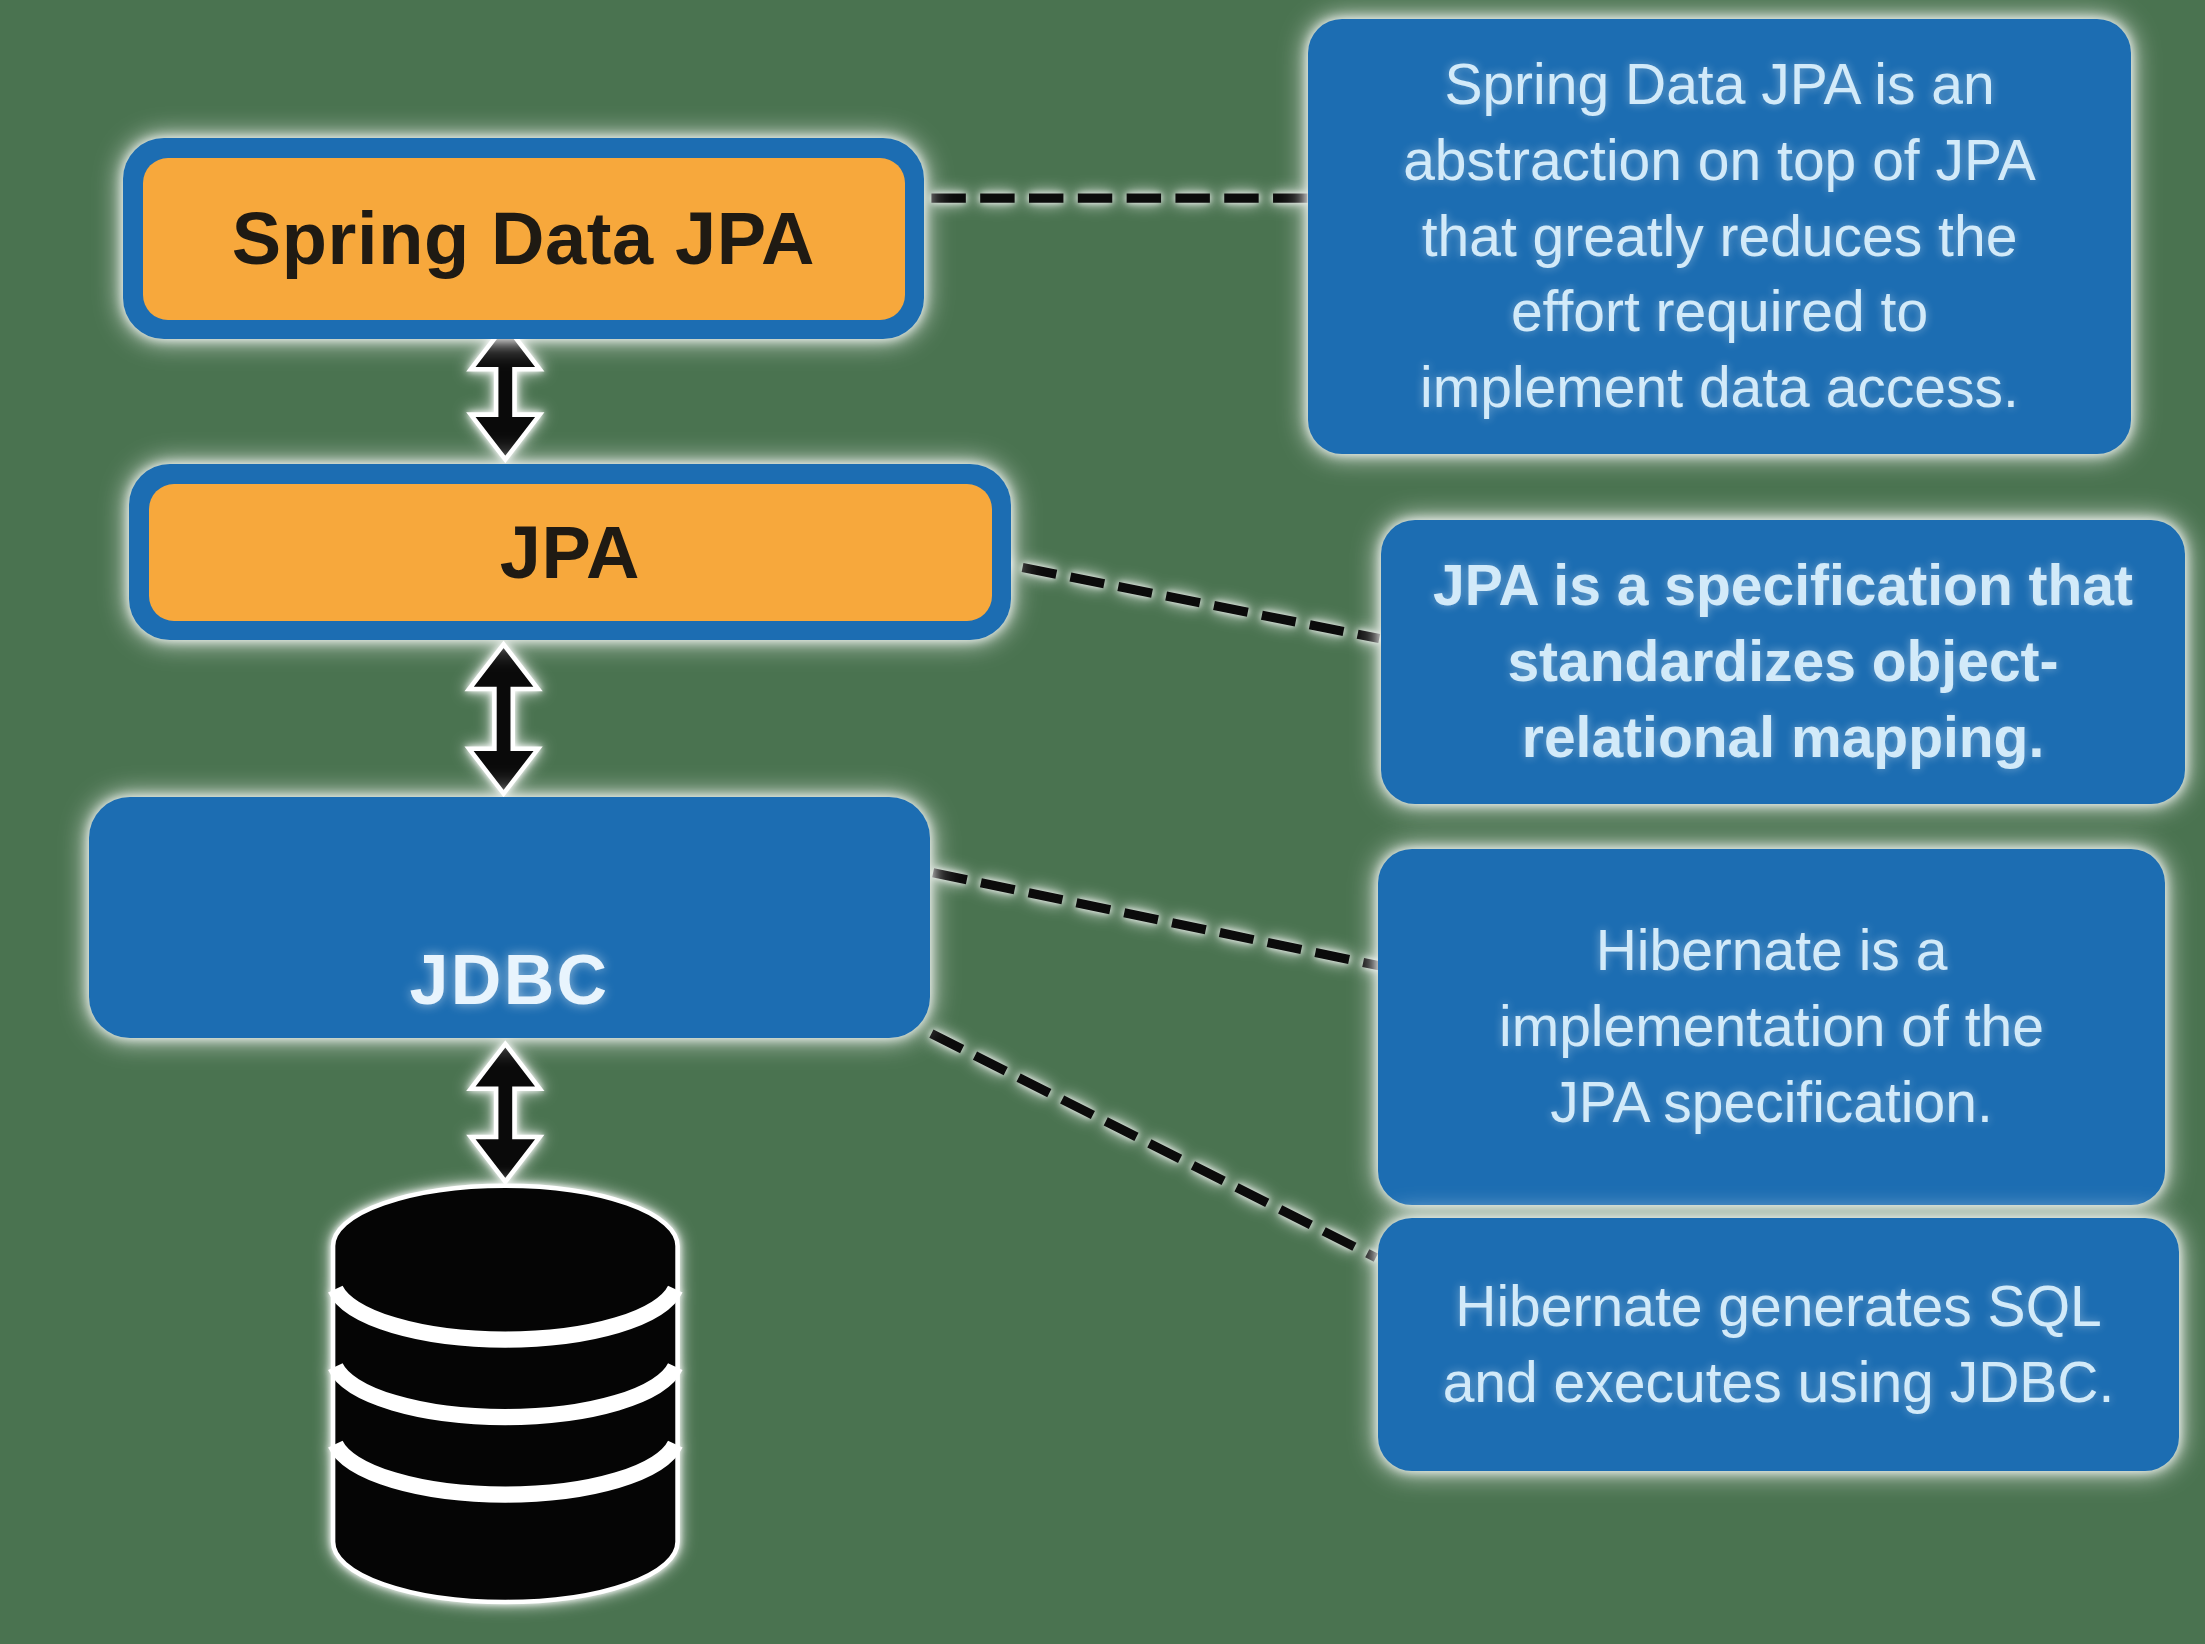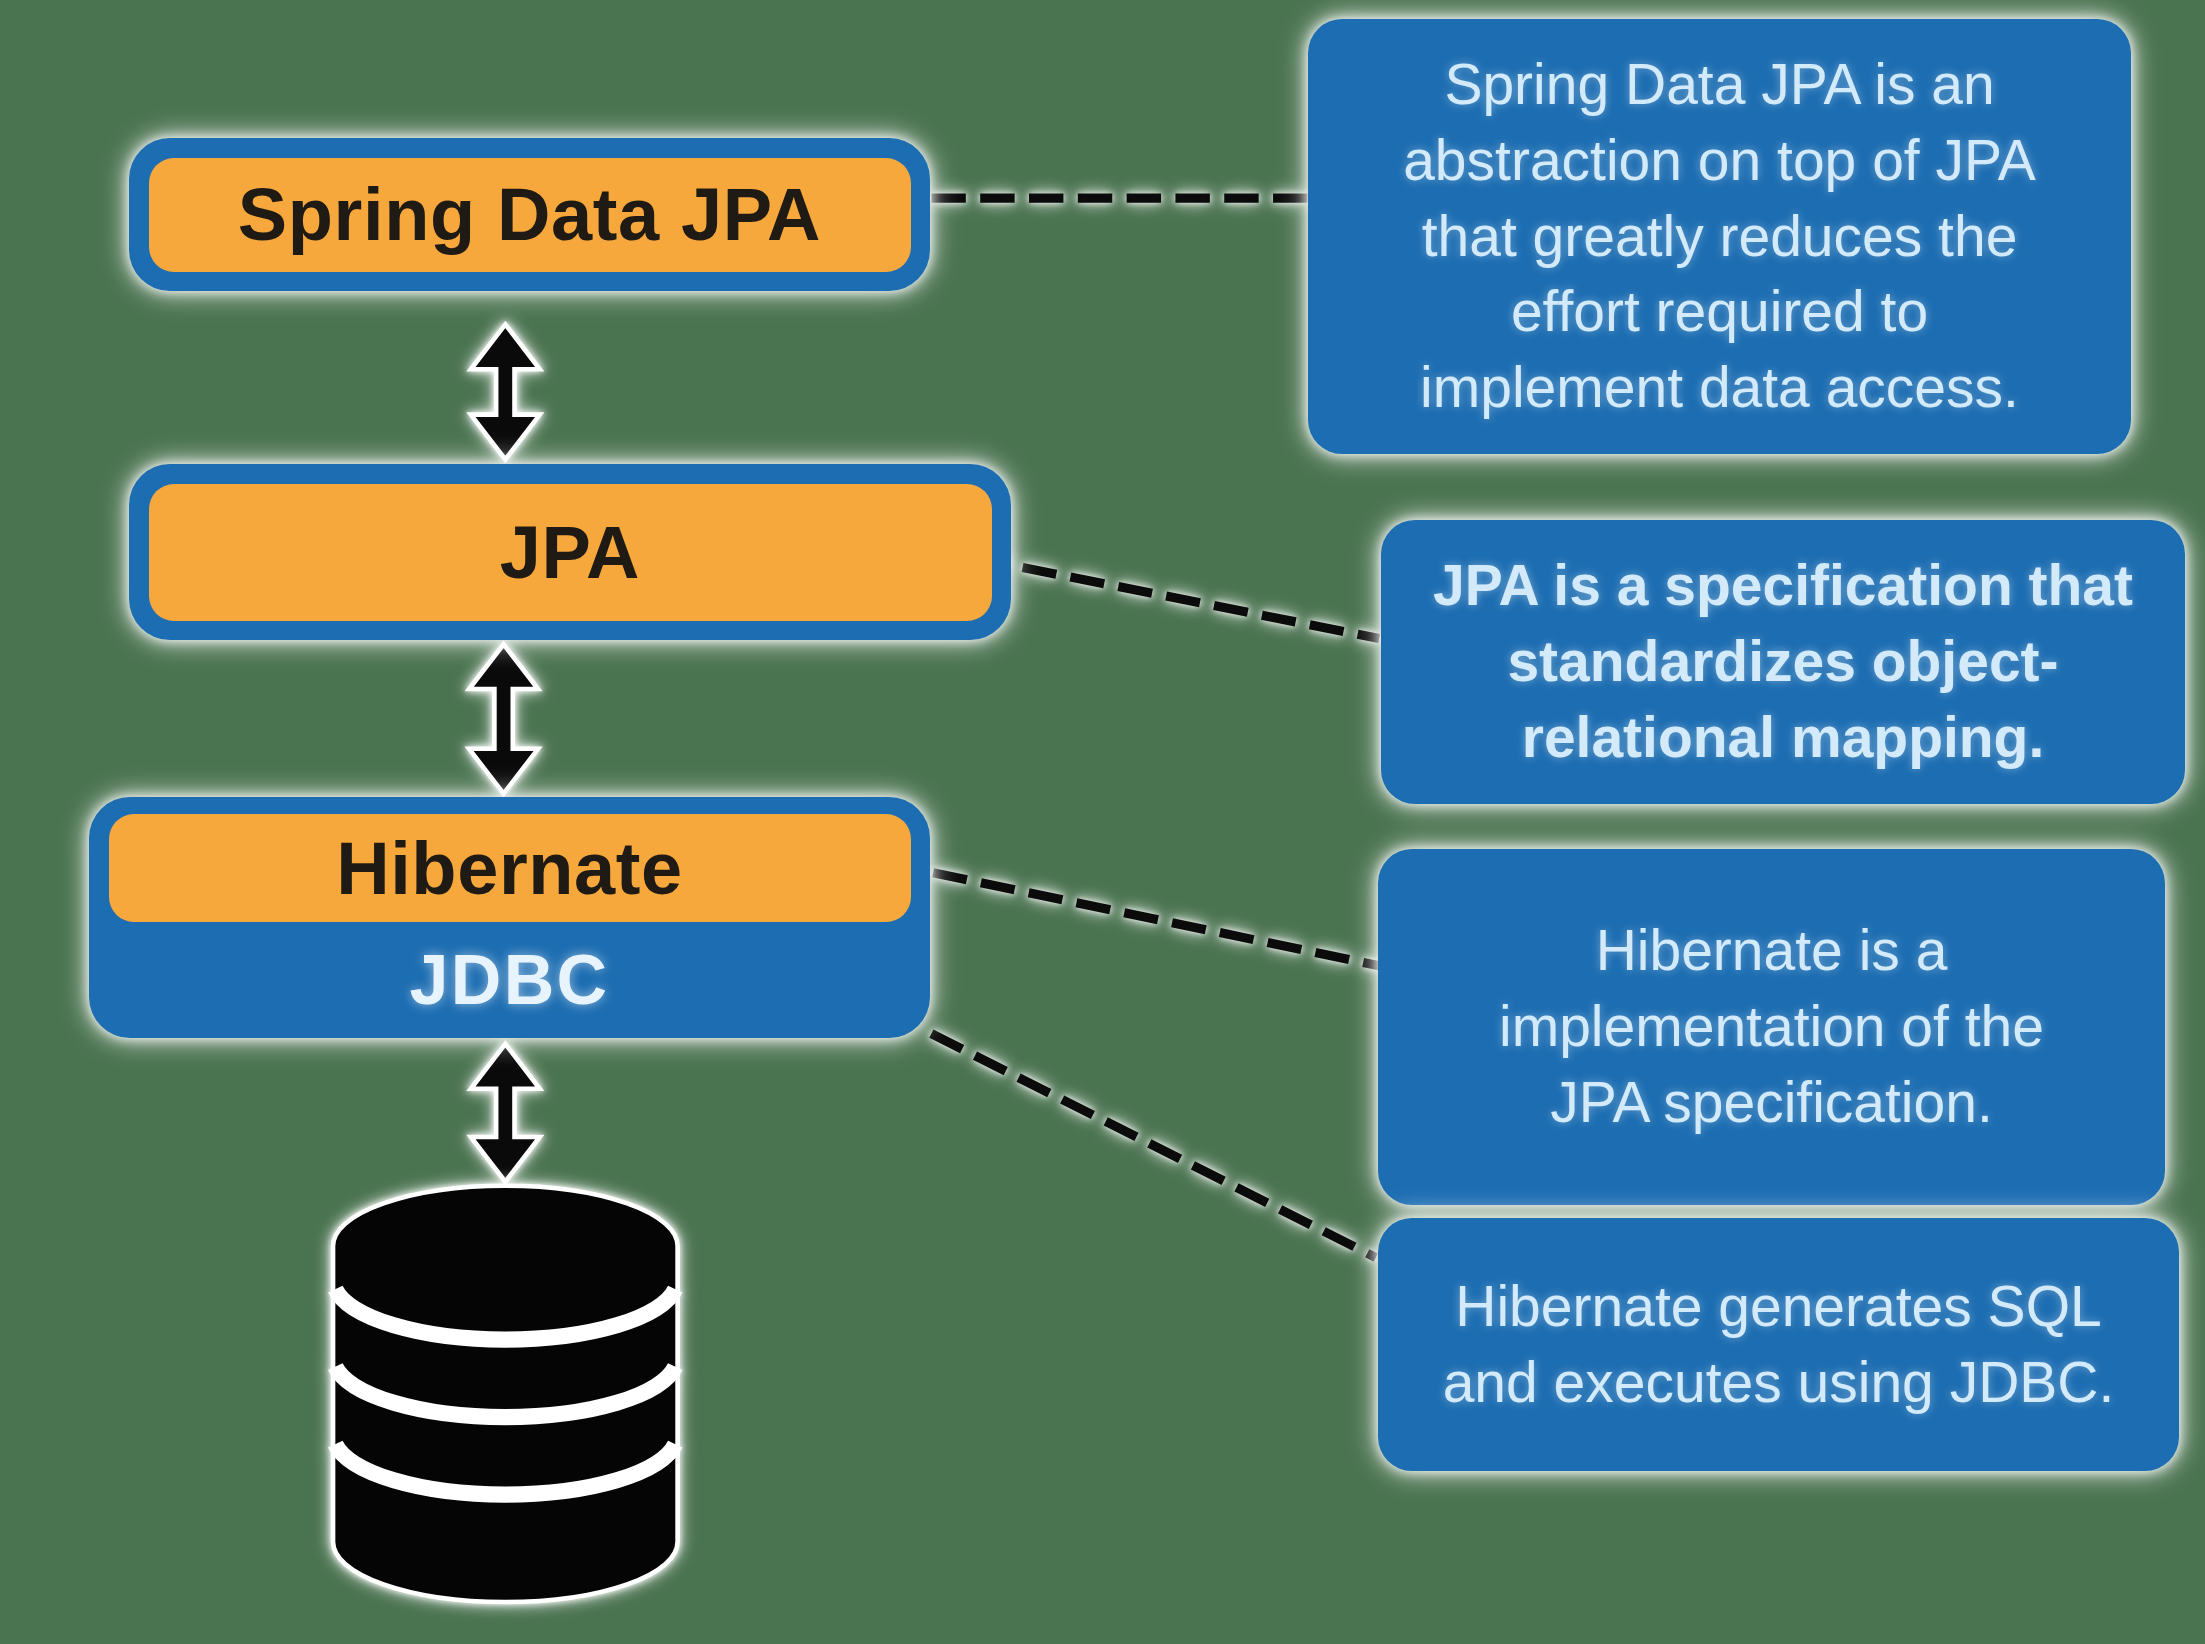--- a/index.html
+++ b/index.html
@@ -28,21 +28,21 @@
     display: flex;
     align-items: center;
     justify-content: center;
   }
   .layer-label {
     color: #1F1A13;
     font-weight: 700;
     font-size: 74px;
     letter-spacing: 0.6px;
   }
-  #box-spring { left: 129px; top: 138px;  width: 801px; height: 153px; }
+  #box-spring { left: 123px; top: 138px;  width: 801px; height: 201px; }
   #box-jpa    { left: 129px; top: 464px;  width: 882px; height: 176px; }
   #box-hib    { left: 89px; top: 797px; width: 841px; height: 241px; }
   #box-hib .layer-inner { top: 17px; left: 19.5px; right: 19.5px; bottom: auto; height: 108px; }
   .sub-label-area {
     position: absolute;
     left: 0; right: 0; top: 129px; bottom: 4.6px;
     display: flex; align-items: center; justify-content: center;
   }
   .sub-label {
     color: #E8F4FD;
@@ -133,23 +133,20 @@
   </div>
 </div>
 
 <div class="layer-box halo" id="box-jpa">
   <div class="layer-inner">
     <span class="layer-label">JPA</span>
   </div>
 </div>
 
 <div class="layer-box halo" id="box-hib">
-  <div class="layer-inner">
-    <span class="layer-label">Hibernate</span>
-  </div>
   <div class="sub-label-area">
     <span class="sub-label">JDBC</span>
   </div>
 </div>
 
 <div class="note-box halo" id="note-a">
   <div class="note-text">Spring Data JPA is an
 abstraction on top of JPA
 that greatly reduces the
 effort required to

